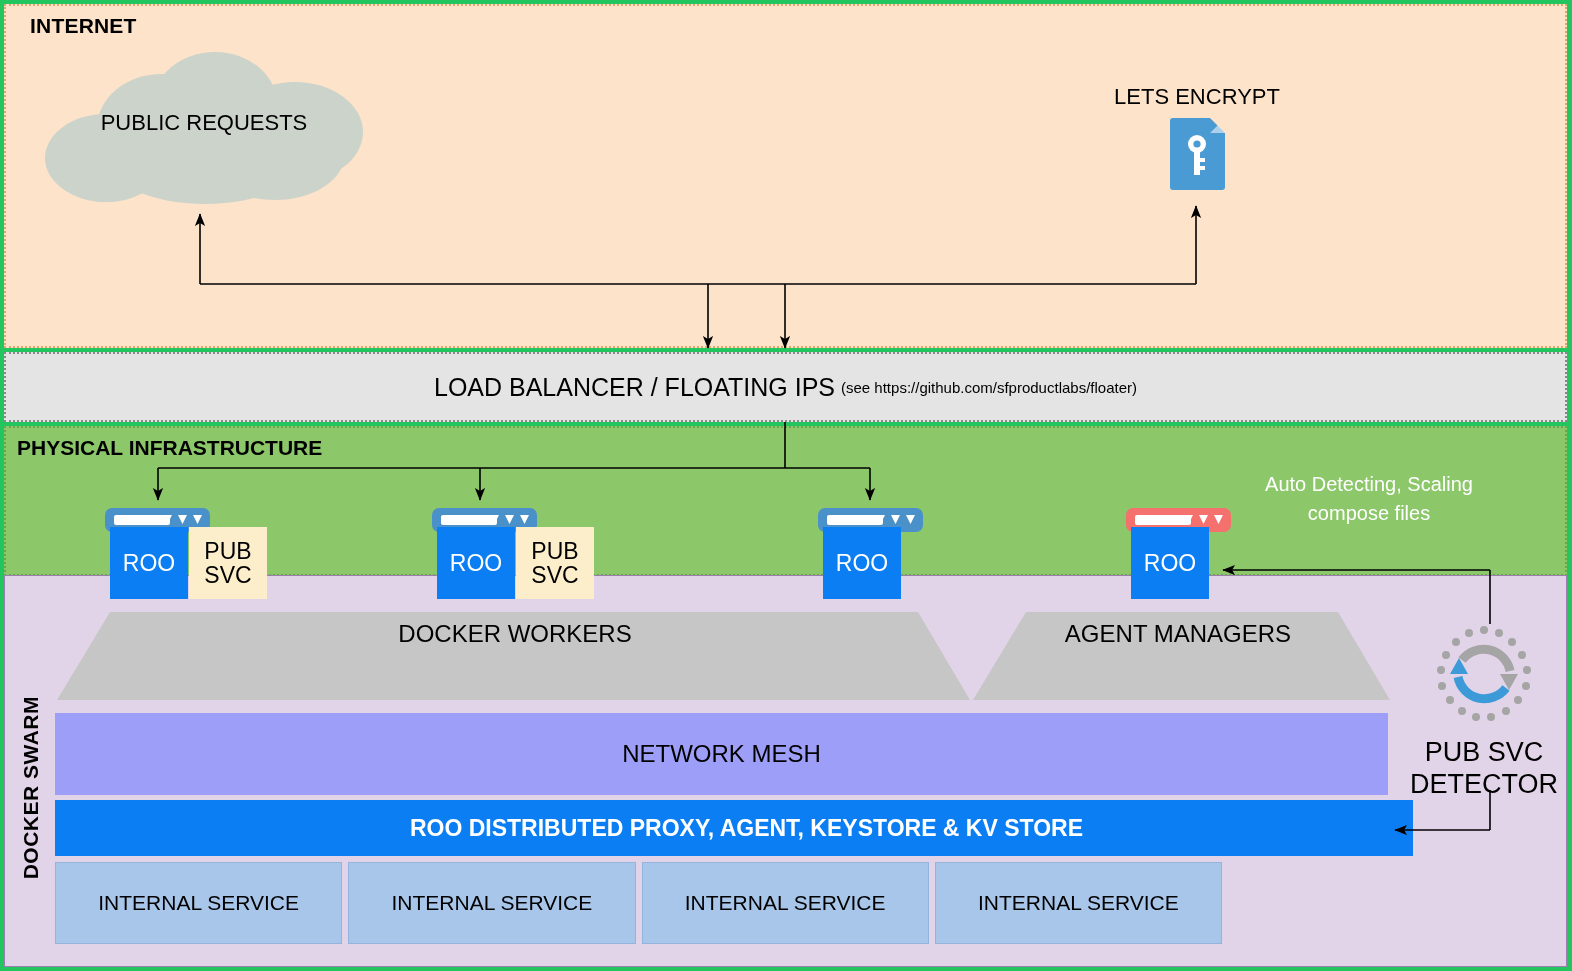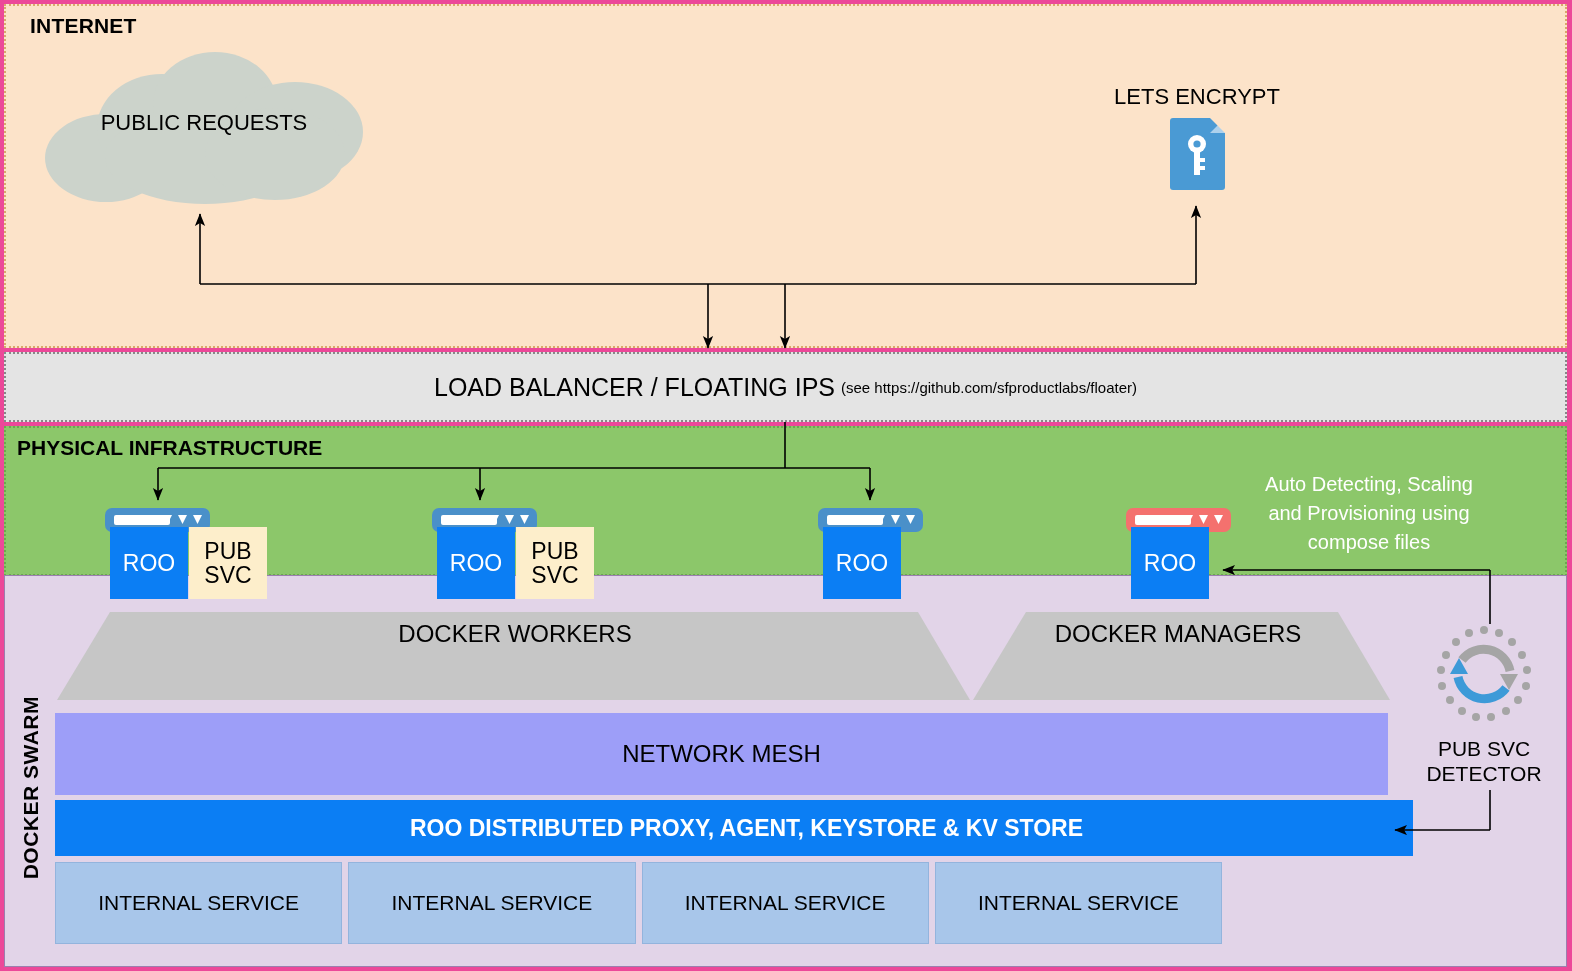--- a/index.html
+++ b/index.html
@@ -1,17 +1,17 @@
 <!DOCTYPE html>
 <html><head>
 <meta charset="utf-8">
 <style>
   html,body{margin:0;padding:0;background:#ffffff;}
   body{font-family:"Liberation Sans",sans-serif;}
-  #stage{position:relative;width:1572px;height:971px;overflow:hidden;background:#ec4899;}
+  #stage{position:relative;width:1572px;height:971px;overflow:hidden;background:#22c55e;}
 
   .band{position:absolute;box-sizing:border-box;}
 
   
   #internet-band{left:4px;top:4px;width:1563px;height:344px;
      background:#fce3c9;border:2px dotted #d9a86a;}
   #internet-label{position:absolute;left:24px;top:8px;font-size:21px;font-weight:bold;color:#000;letter-spacing:.2px;}
 
   
   #cloud{position:absolute;left:45px;top:52px;width:318px;height:152px;}
@@ -66,21 +66,21 @@
   #mesh-bar{position:absolute;left:55px;top:713px;width:1333px;height:82px;background:#9d9ef8;}
   #mesh-bar span{display:flex;width:100%;height:100%;align-items:center;justify-content:center;font-size:24px;color:#000;}
   #proxy-bar{position:absolute;left:55px;top:800px;width:1333px;height:56px;background:#0b7ef4;padding-left:25px;}
   #proxy-bar span{display:flex;width:100%;height:100%;align-items:center;justify-content:center;font-size:23px;color:#fff;font-weight:bold;}
   #svc-row{position:absolute;left:55px;top:862px;width:1167px;height:82px;display:flex;gap:6px;}
   .svc{flex:1;background:#a8c6ea;display:flex;align-items:center;justify-content:center;
        font-size:21px;color:#000;border:1px solid #93b4dd;box-sizing:border-box;}
 
   
   #detector{position:absolute;left:1396px;top:624px;width:176px;text-align:center;}
-  #det-label{margin-top:8px;font-size:21px;color:#000;line-height:1.2;}
+  #det-label{margin-top:8px;font-size:27px;color:#000;line-height:1.2;}
 
   svg.wire{position:absolute;left:0;top:0;width:1572px;height:971px;pointer-events:none;}
 </style>
 </head>
 <body>
 
 <div id="stage">
 
   <div class="band" id="internet-band">
     <div id="internet-label">INTERNET</div>
@@ -115,35 +115,34 @@
     <div id="lb-text">
       <span id="lb-title">LOAD BALANCER / FLOATING IPS</span>
       <span id="lb-sub">(see https://github.com/sfproductlabs/floater)</span>
     </div>
   </div>
 
   <div class="band" id="phys-band">
     <div id="phys-label">PHYSICAL INFRASTRUCTURE</div>
     <div id="auto-note">
       <div>Auto Detecting, Scaling</div>
-      <div>and Provisioning using</div>
       <div>compose files</div>
     </div>
   </div>
 
   <div id="swarm">
     <div id="swarm-label">DOCKER SWARM</div>
   </div>
 
   <svg class="wire">
     <polygon points="110,612 918,612 970,700 57,700" fill="#c6c6c6"></polygon>
     <polygon points="1026,612 1338,612 1390,700 973,700" fill="#c6c6c6"></polygon>
   </svg>
   <div id="workers-label" style="left:340px;top:620px;width:350px;">DOCKER WORKERS</div>
-  <div id="managers-label" style="left:1003px;top:620px;width:350px;">DOCKER MANAGERS</div>
+  <div id="managers-label" style="left:1003px;top:620px;width:350px;">AGENT MANAGERS</div>
 
   <div class="server" style="left:105px;top:508px;">
     <div class="srv-top" id="srv-top-1" style="background: rgb(74, 144, 201);">
       <div class="slot"></div>
         <div class="dots">
           <i></i>
           <i></i>
           <i></i>
         </div>
     </div>

